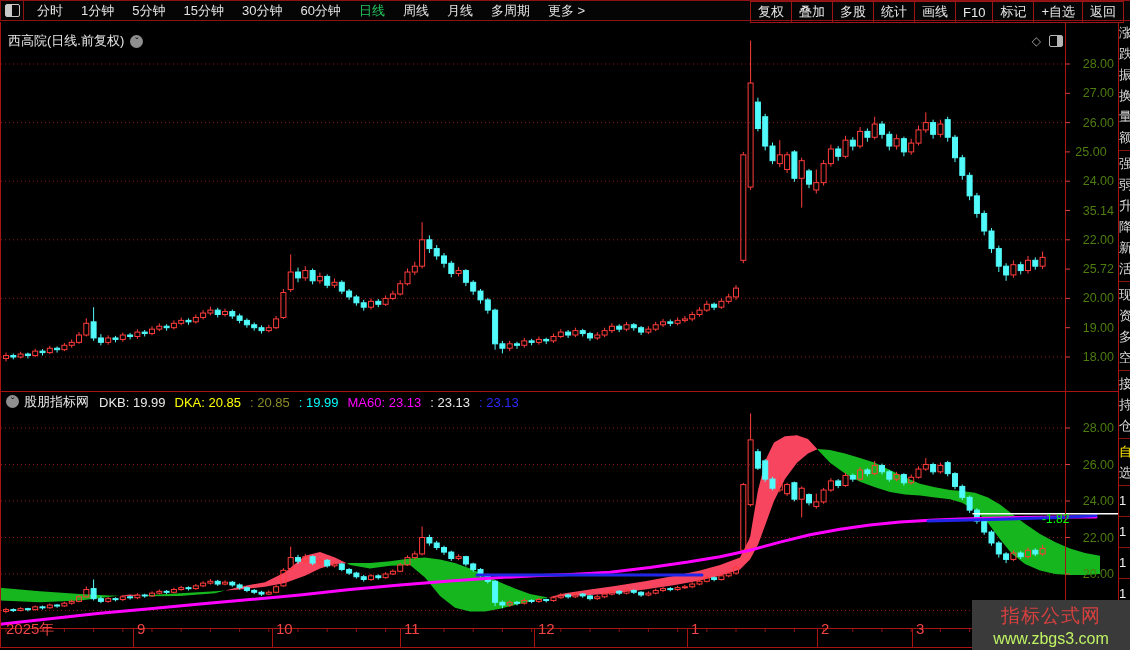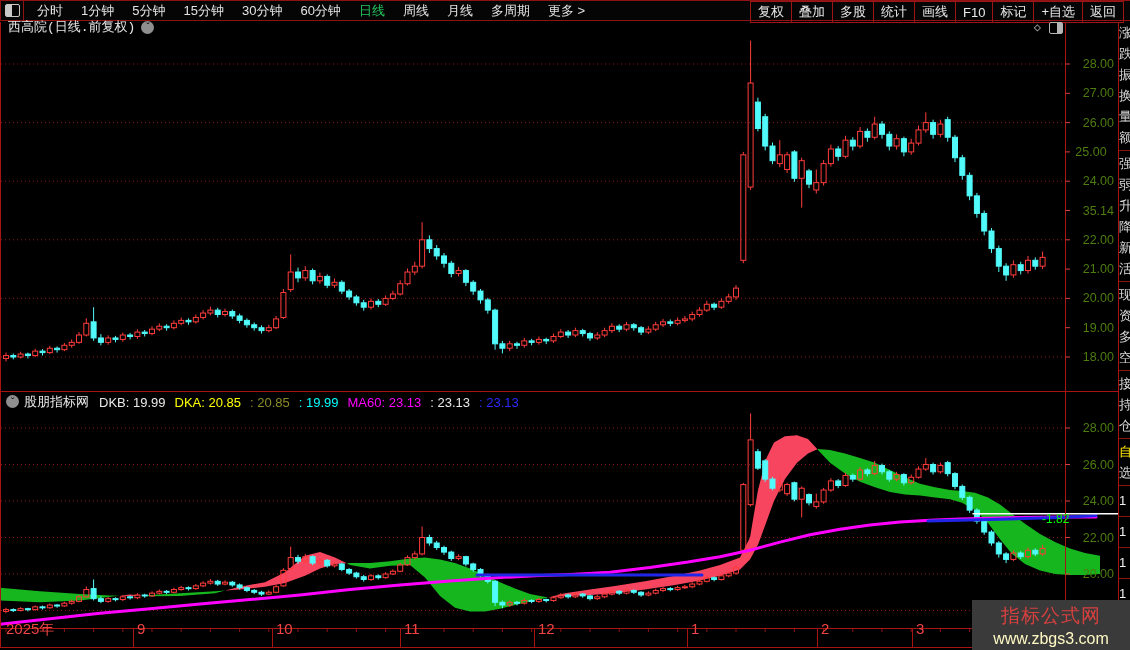--- a/index.html
+++ b/index.html
@@ -12,21 +12,21 @@
   .page-icon-cell{width:22px;border-right:1px solid #8e1212;border-left:1px solid #8e1212;display:flex;align-items:center;justify-content:center;}
   .page-icon{width:13px;height:11px;border:1px solid #c9c9c9;border-radius:2px;position:relative;display:inline-block;}
   .page-icon::before{content:"";position:absolute;left:0;top:0;width:6px;height:11px;background:#c9c9c9;}
   .tb-left{display:flex;align-items:center;padding-left:4px;}
   .tb-left .tbitem{color:#e3e3e3;font-size:13px;padding:8px 9px;cursor:default;white-space:nowrap;}
   .tb-left .tbitem.active{color:#22c55e;}
   .tb-right{margin-left:auto;display:flex;align-items:stretch;padding-right:6px;}
   .tb-right .tbbox{color:#e8e8e8;font-size:13px;border:1px solid #9c1616;margin-left:-1px;
     display:flex;align-items:center;padding:10px 7px;white-space:nowrap;}
   
-  .title-row{position:absolute;left:0;top:18px;width:1118px;height:18px;z-index:6;display:flex;align-items:center;font-family:Liberation Mono, monospace;}
+  .title-row{position:absolute;left:0;top:32px;width:1118px;height:18px;z-index:6;display:flex;align-items:center;}
   .chart-title{color:#e6e6e6;font-size:13px;margin-left:8px;}
   .chev-circle{width:13px;height:13px;border-radius:50%;background:#8f8f8f;color:#151515;font-size:9px;
     line-height:13px;text-align:center;display:inline-block;margin-left:6px;font-weight:bold;}
   .tr-icons{position:absolute;right:55px;top:2px;display:flex;align-items:center;gap:8px;}
   .diamond{color:#9a9a9a;font-size:12px;}
   .panel-icon{width:12px;height:10px;border:1px solid #b5b5b5;border-radius:2px;position:relative;display:inline-block;}
   .panel-icon::after{content:"";position:absolute;right:0;top:0;width:5px;height:10px;background:#b5b5b5;}
   
   .pane-header{position:absolute;left:0;top:393px;width:1060px;height:17px;z-index:6;display:flex;align-items:center;}
   .pane-header .name{color:#e8e8e8;font-size:13px;margin-left:5px;margin-right:10px;}
@@ -38,21 +38,21 @@
   
   .sidebar{position:absolute;left:1119px;top:22px;width:11px;height:628px;overflow:hidden;z-index:4;}
   .sidebar .sbchar{color:#dcdcdc;font-size:13px;line-height:21px;white-space:nowrap;}
   .sidebar .sbsep{height:1px;background:#8b1111;margin:2px 0;}
   .sidebar .hl{color:#ffe800;}
   .sidebar .num{color:#f0f0f0;font-size:13px;line-height:26px;}
   
   .watermark{position:absolute;left:972px;top:600px;width:158px;height:50px;background:#3a3a3a;z-index:30;
     display:flex;flex-direction:column;align-items:center;justify-content:center;}
   .watermark .wm1{color:#d84040;font-size:19px;font-weight:normal;letter-spacing:1px;}
-  .watermark .wm2{color:#fef9c3;font-size:16px;margin-top:1px;}
+  .watermark .wm2{color:#bef264;font-size:16px;margin-top:1px;}
   .clip-row{position:absolute;left:0;top:648px;width:970px;height:2px;overflow:hidden;z-index:5;color:#cfcfcf;font-size:11px;}
 </style>
 </head>
 <body>
 
 <div id="app">
 
   <svg id="chart-svg" width="1130" height="650">
       <line x1="1" y1="64" x2="1064" y2="64" stroke="#8d1414" stroke-width="1" stroke-dasharray="1 3"></line>
       <line x1="1" y1="122.6" x2="1064" y2="122.6" stroke="#8d1414" stroke-width="1" stroke-dasharray="1 3"></line>
@@ -1048,21 +1048,21 @@
   </div>
 
   <div id="y-axis-main">
       <div class="ylab" style="left: 1068px; top: 57px;">28.00</div>
       <div class="ylab" style="left: 1068px; top: 86.3px;">27.00</div>
       <div class="ylab" style="left: 1068px; top: 115.6px;">26.00</div>
       <div class="ylab" style="left: 1068px; top: 144.9px; text-align: center;">25.00</div>
       <div class="ylab" style="left: 1068px; top: 174.2px;">24.00</div>
       <div class="ylab" style="left: 1068px; top: 203.5px;">35.14</div>
       <div class="ylab" style="left: 1068px; top: 232.8px;">22.00</div>
-      <div class="ylab" style="left: 1068px; top: 262.1px;">21.00</div>
+      <div class="ylab" style="left: 1068px; top: 262.1px;">25.72</div>
       <div class="ylab" style="left: 1068px; top: 291.4px;">20.00</div>
       <div class="ylab" style="left: 1068px; top: 320.7px;">19.00</div>
       <div class="ylab" style="left: 1068px; top: 350px;">18.00</div>
     </div>
   <div id="y-axis-pane">
       <div class="ylab" style="left: 1068px; top: 421px;">28.00</div>
       <div class="ylab" style="left: 1068px; top: 457.5px;">26.00</div>
       <div class="ylab" style="left: 1068px; top: 494px;">24.00</div>
       <div class="ylab" style="left: 1068px; top: 530.5px;">22.00</div>
       <div class="ylab" style="left: 1068px; top: 567px;">20.00</div>

